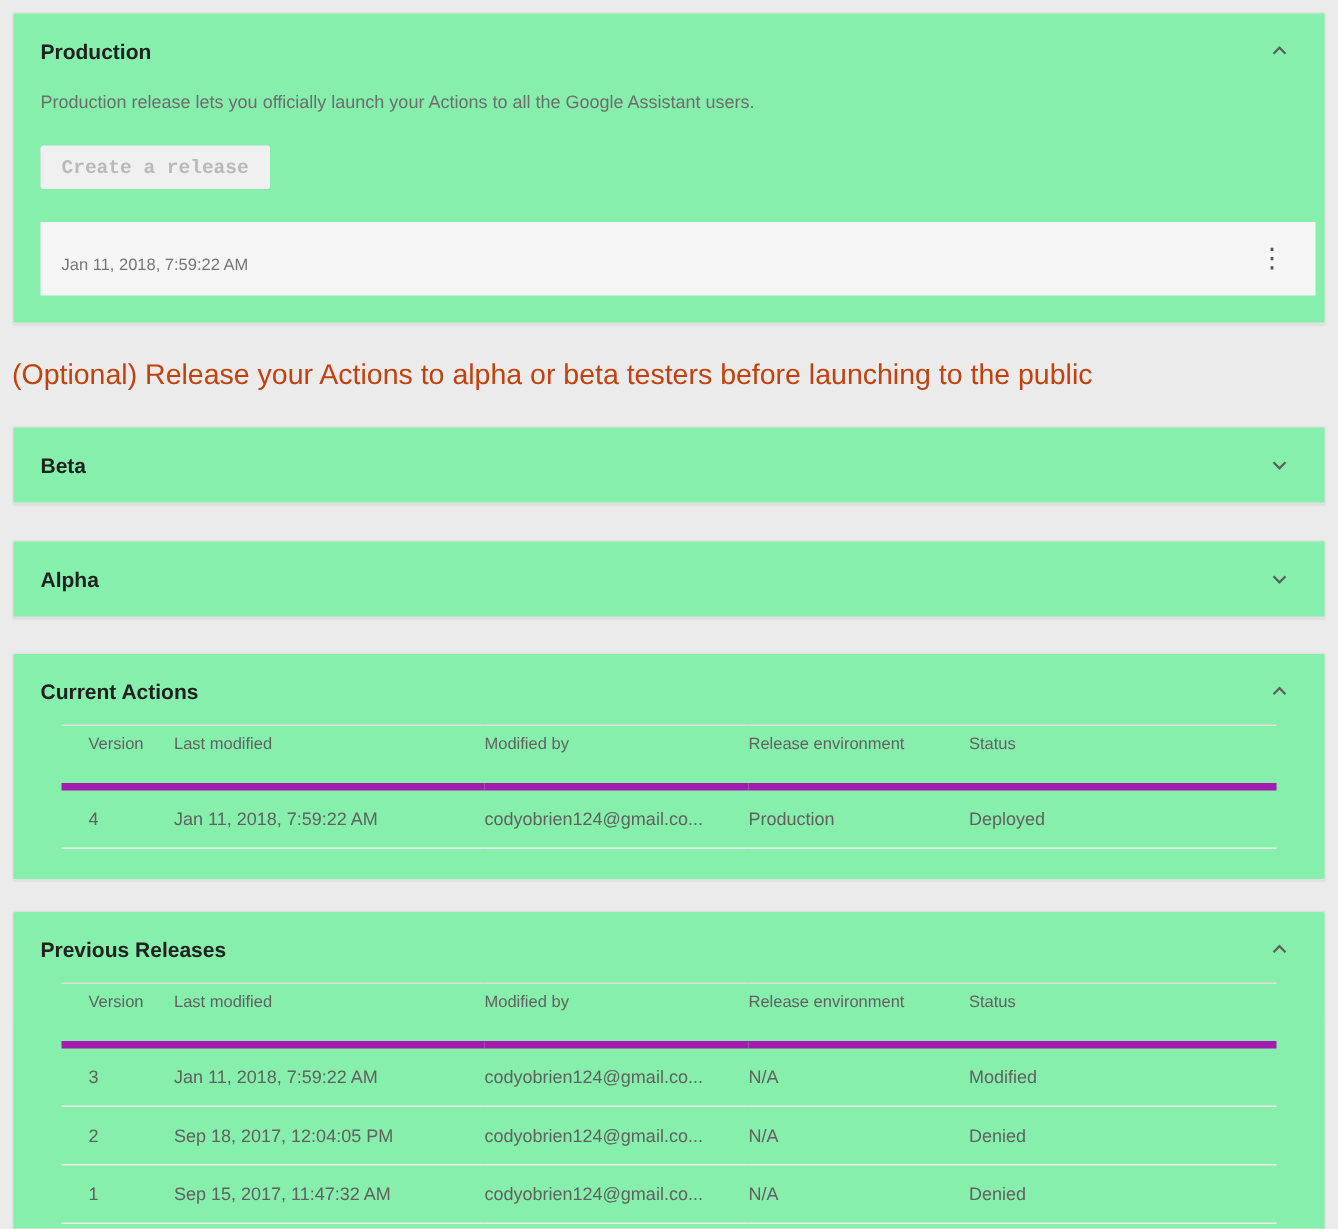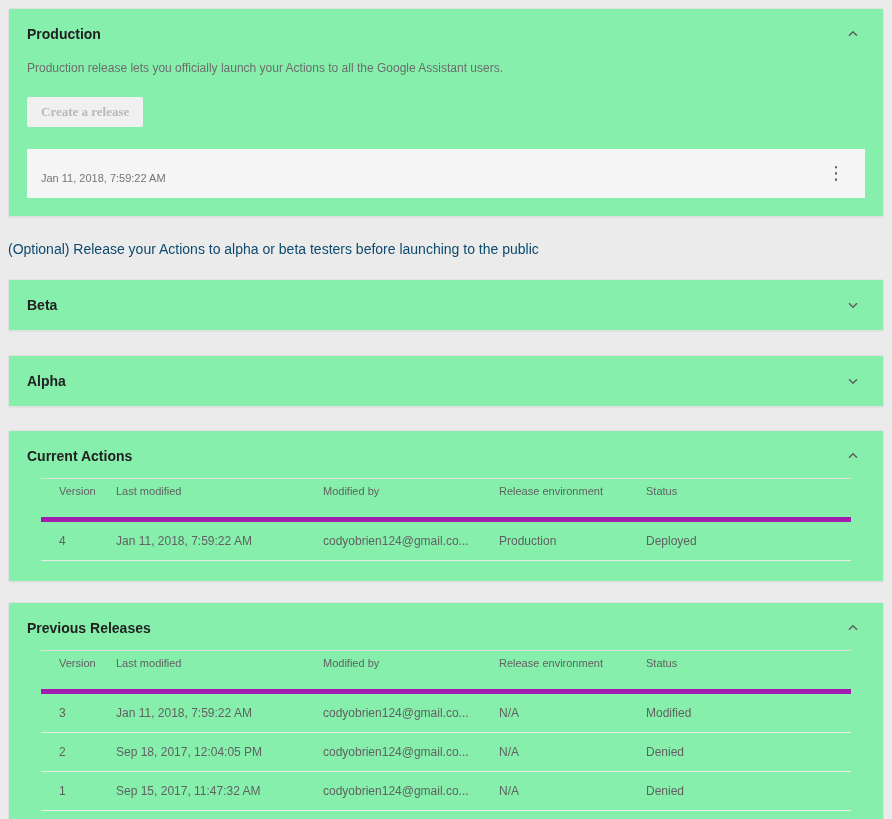--- a/index.html
+++ b/index.html
@@ -32,34 +32,34 @@
     font-size: 14px;
     font-weight: 700;
     color: #212121;
   }
   .chevron { display: inline-flex; align-items: center; }
   .chevron svg { display: block; }
   .chevron.expanded svg { transform: rotate(180deg); }
 
   
   .production-card { margin-bottom: 0; }
-  .production-body { padding: 0 18px 18px 18px; }
+  .production-body { padding: 0 6px 18px 18px; }
   .card-description {
     font-size: 12px;
     color: #6d6d6d;
     margin-top: 2px;
   }
   .create-release-btn {
     margin-top: 22px;
     display: inline-block;
     background: #f0f0f0;
     color: #b9b9b9;
     border: none;
     border-radius: 2px;
-    font-family: Liberation Serif, serif;
+    font-family: Liberation Mono, monospace;
     font-size: 13px;
     font-weight: 700;
     padding: 7px 14px;
     cursor: default;
   }
   .release-strip {
     margin-top: 22px;
     background: #f5f5f5;
     padding: 13px 14px 14px 14px;
     display: flex;
@@ -90,22 +90,22 @@
     font-size: 18px;
     line-height: 18px;
     color: #555555;
     cursor: pointer;
     padding: 2px 6px;
   }
 
   
   .optional-note {
     margin: 24px 0 22px 0;
-    font-size: 14px;
-    color: #0c4a6e;
+    font-size: 19px;
+    color: #c2410c;
   }
 
   
   .beta-card { margin-bottom: 24px; }
   .alpha-card { margin-bottom: 23px; }
 
   
   .current-card { margin-bottom: 20px; }
   .table-card .card-header { padding-bottom: 6px; }
   table.releases {

